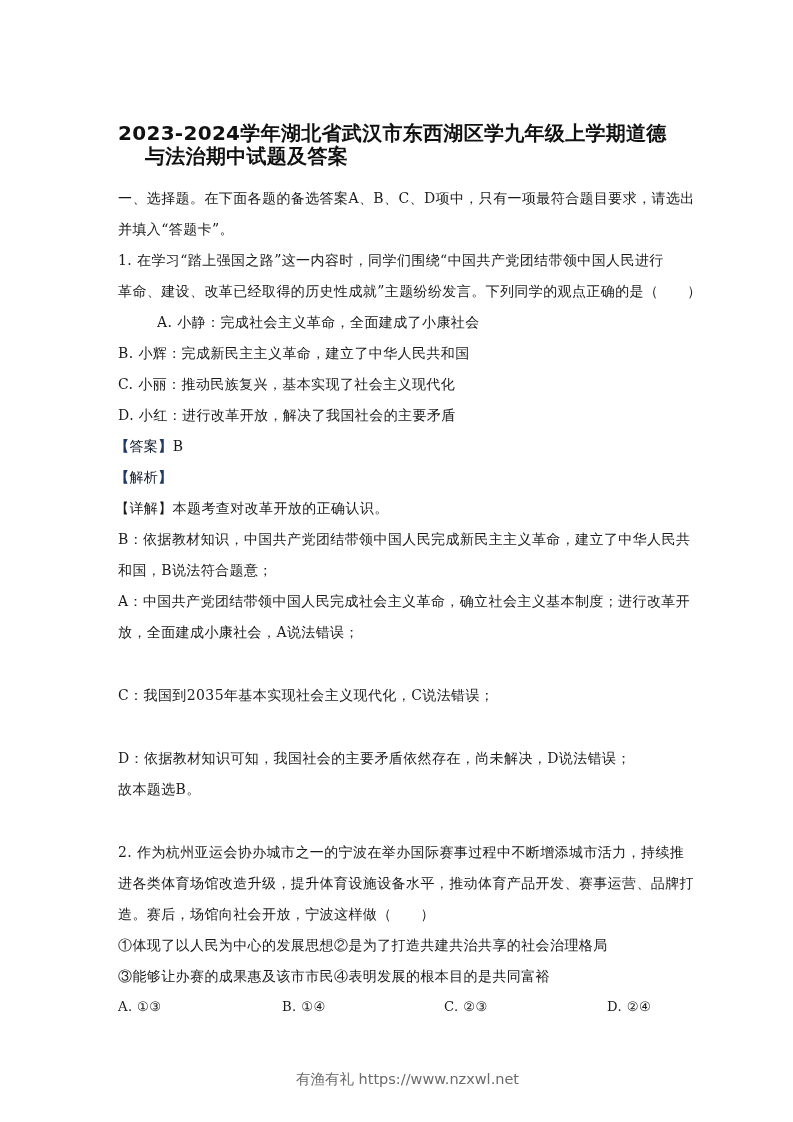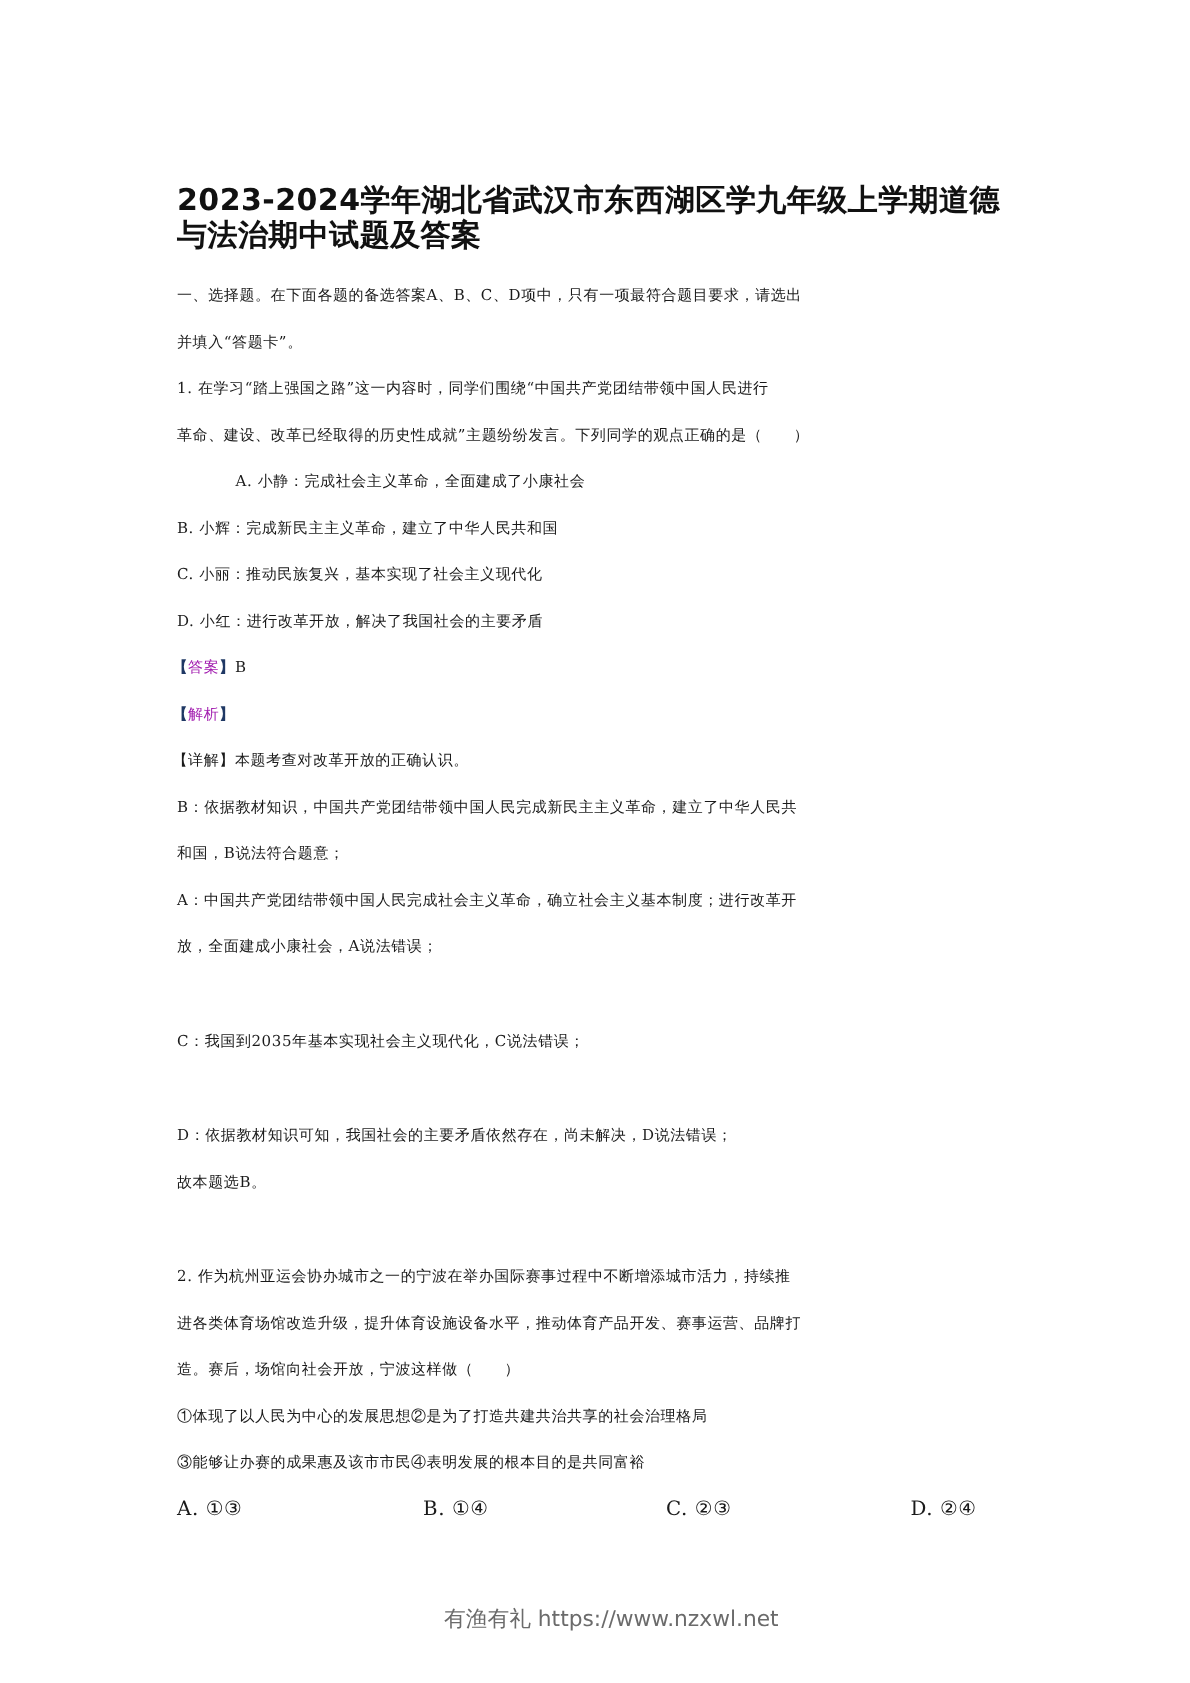--- a/index.html
+++ b/index.html
@@ -18,58 +18,58 @@
     .page {
       position: absolute;
       left: 118px;
       top: 0;
       width: 556px;
     }
     .line {
       position: absolute;
       left: 0;
       white-space: nowrap;
-      font-size: 10px;
+      font-size: 14px;
       line-height: 18px;
       letter-spacing: 0.4px;
     }
     .title {
       position: absolute;
       left: 0;
       white-space: nowrap;
       font-family: "DejaVu Sans", "Liberation Sans", sans-serif;
       font-weight: bold;
       font-size: 20px;
       line-height: 26px;
       letter-spacing: 0.3px;
       color: #111;
     }
     .tag-bracket { color: #1f3864; font-weight: bold; }
-    .tag-inner { color: #a21caf; }
+    .tag-inner { color: #0f172a; }
     .tag-black { color: #1a1a1a; }
     .opt-row { position: absolute; left: 0; width: 556px; font-size: 13.2px; line-height: 18px; }
     .opt { position: absolute; top: 0; white-space: nowrap; letter-spacing: 0.4px; }
     .footer {
       position: absolute;
       top: 1070px;
       left: 16px;
       width: 783px;
       text-align: center;
       font-family: "DejaVu Sans", "Liberation Sans", sans-serif;
       font-size: 14.5px;
       color: #6b6b6b;
     }
   </style>
 </head>
 <body>
 
 <div class="page">
 
   <div class="title" style="top:120px;">2023-2024学年湖北省武汉市东西湖区学九年级上学期道德</div>
-  <div class="title" style="top:143px;">与法治期中试题及答案</div>
+  <div class="title" style="top:143px;margin-left:27px;">与法治期中试题及答案</div>
 
   <div class="line" style="top:189px;">一、选择题。在下面各题的备选答案A、B、C、D项中，只有一项最符合题目要求，请选出</div>
   <div class="line" style="top:220px;">并填入“答题卡”。</div>
 
   <div class="line" style="top:251px;">1. 在学习“踏上强国之路”这一内容时，同学们围绕“中国共产党团结带领中国人民进行</div>
   <div class="line" style="top:282px;">革命、建设、改革已经取得的历史性成就”主题纷纷发言。下列同学的观点正确的是（　　）</div>
 
   <div class="line" style="top:313px;margin-left:39px;">A. 小静：完成社会主义革命，全面建成了小康社会</div>
   <div class="line" style="top:344px;">B. 小辉：完成新民主主义革命，建立了中华人民共和国</div>
   <div class="line" style="top:375px;">C. 小丽：推动民族复兴，基本实现了社会主义现代化</div>

